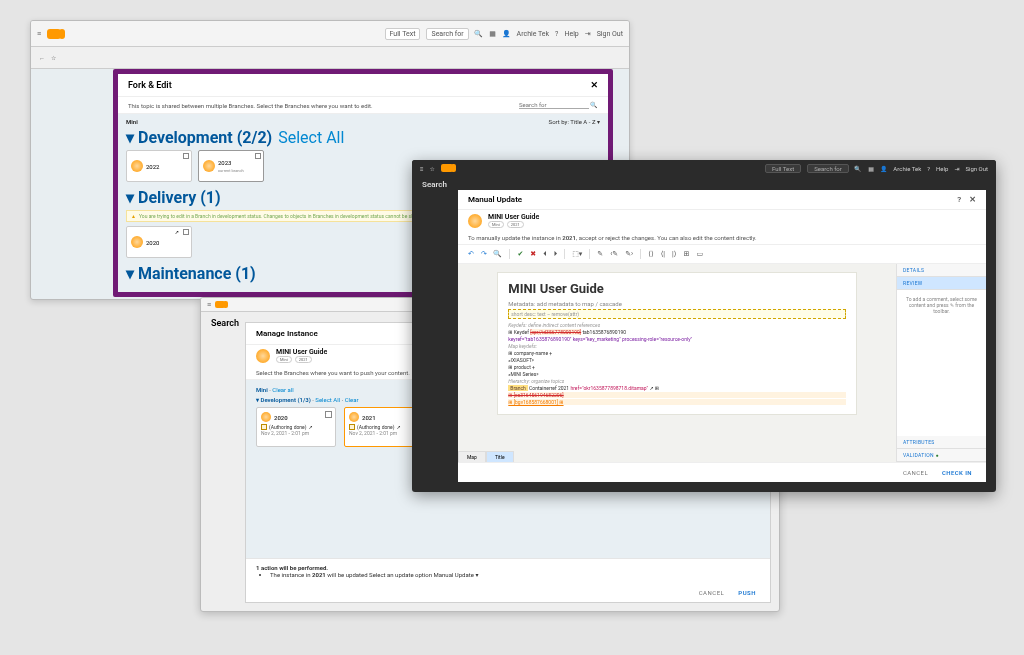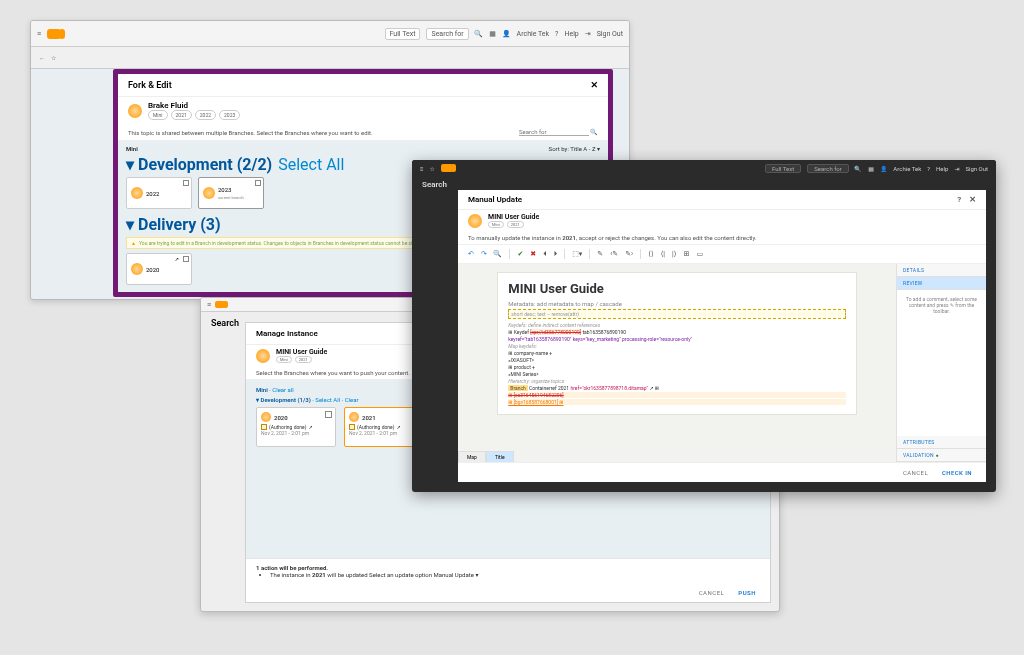--- a/index.html
+++ b/index.html
@@ -132,32 +132,20 @@
   <div class="w1-under">
     <span>←</span>
     <span>☆</span>
   </div>
 
   <div class="modal">
     <div class="mhead">
       <span>Fork &amp; Edit</span>
       <span>✕</span>
     </div>
-    <div class="mtitle-row">
-      <span class="avatar"></span>
-      <div>
-        <div style="font-size:8px;font-weight:600;">Brake Fluid</div>
-        <div style="display:flex;gap:3px;">
-          <span class="badge">Mini</span>
-          <span class="badge">2021</span>
-          <span class="badge">2022</span>
-          <span class="badge">2023</span>
-        </div>
-      </div>
-    </div>
     <div class="hint">
       <span>This topic is shared between multiple Branches. Select the Branches where you want to edit.</span>
       <span><input placeholder="Search for" style=""> 🔍</span>
     </div>
     <div class="body">
       <div class="row" style="display:flex;justify-content:space-between;">
         <b>Mini</b>
         <span><span>Sort by:</span> <span>Title A - Z</span> ▾</span>
       </div>
 
@@ -168,21 +156,21 @@
             <span>2022</span>
             <span class="cb"></span>
           </div>
         <div class="card current">
             <span class="cav"></span>
             <span><span>2023</span><br><span style="font-size:4px;color:#888">current branch</span></span>
             <span class="cb"></span>
           </div>
       </div>
 
-      <div class="sect">▾ <span>Delivery (3)</span></div>
+      <div class="sect">▾ <span>Delivery (1)</span></div>
       <div class="note">
           <span class="warn">▲</span>
           <span>You are trying to edit in a Branch in development status. Changes to objects in Branches in development status cannot be shared with Branches in delivery status.</span>
         </div>
       <div class="cards">
           <div class="card">
             <span class="cav"></span>
             <span>2020</span>
             <span class="cb"></span>
             <span style="position:absolute;top:2px;right:12px;font-size:5px;">↗</span>

